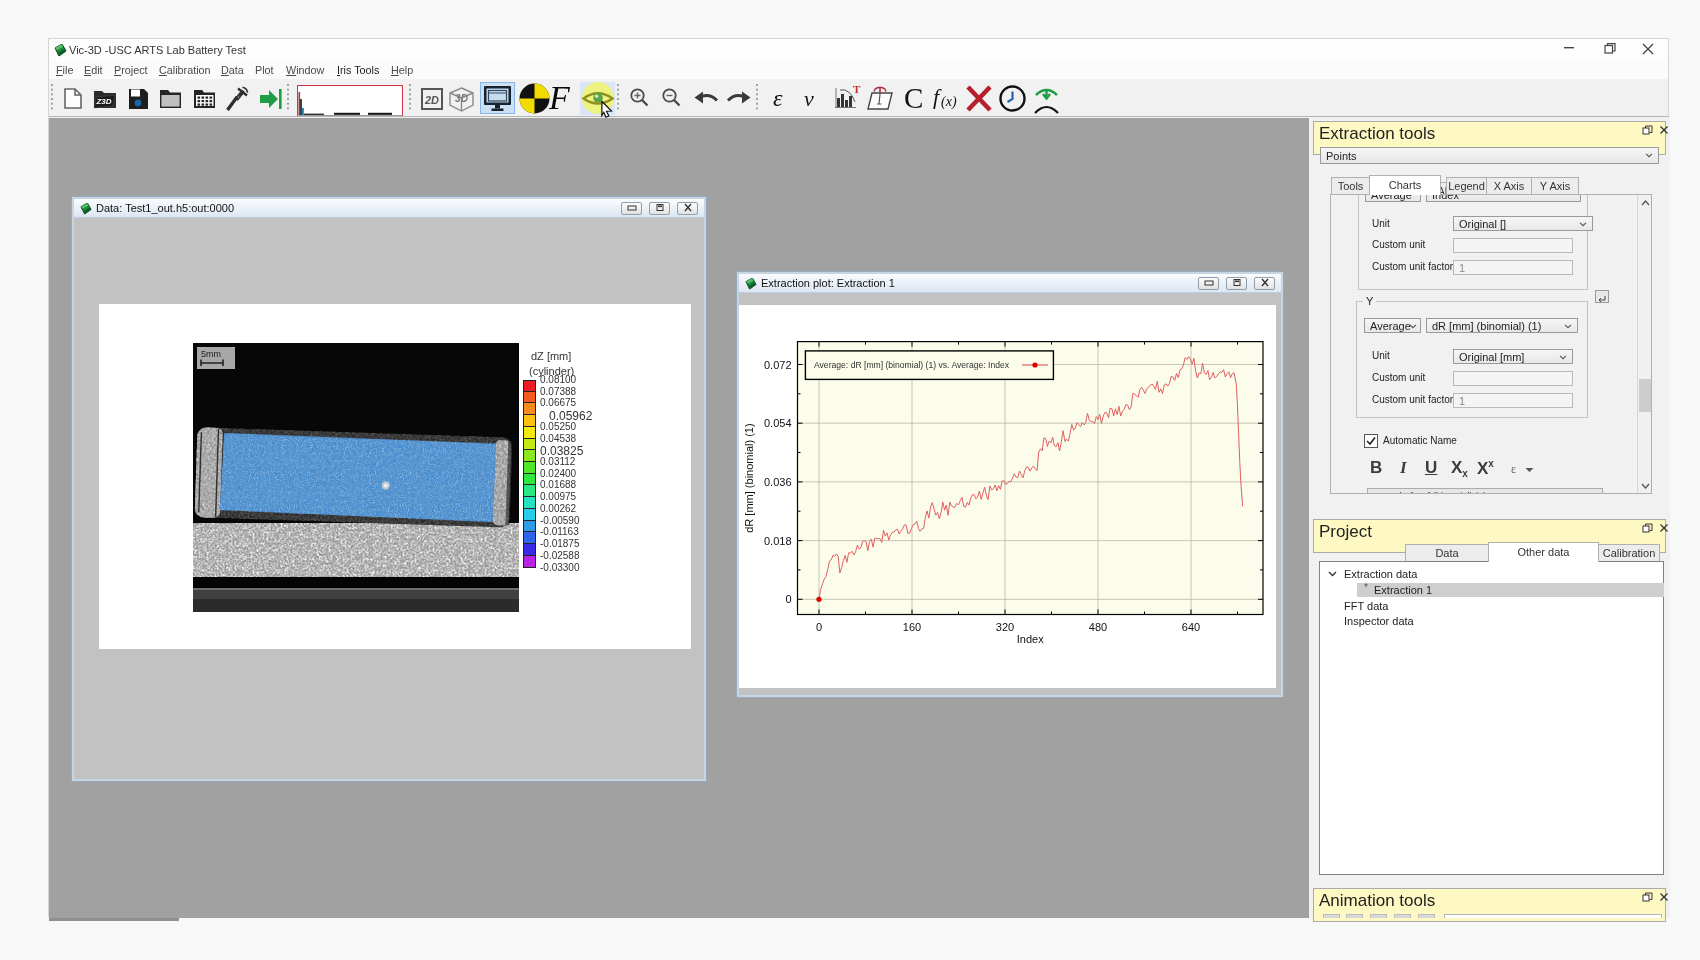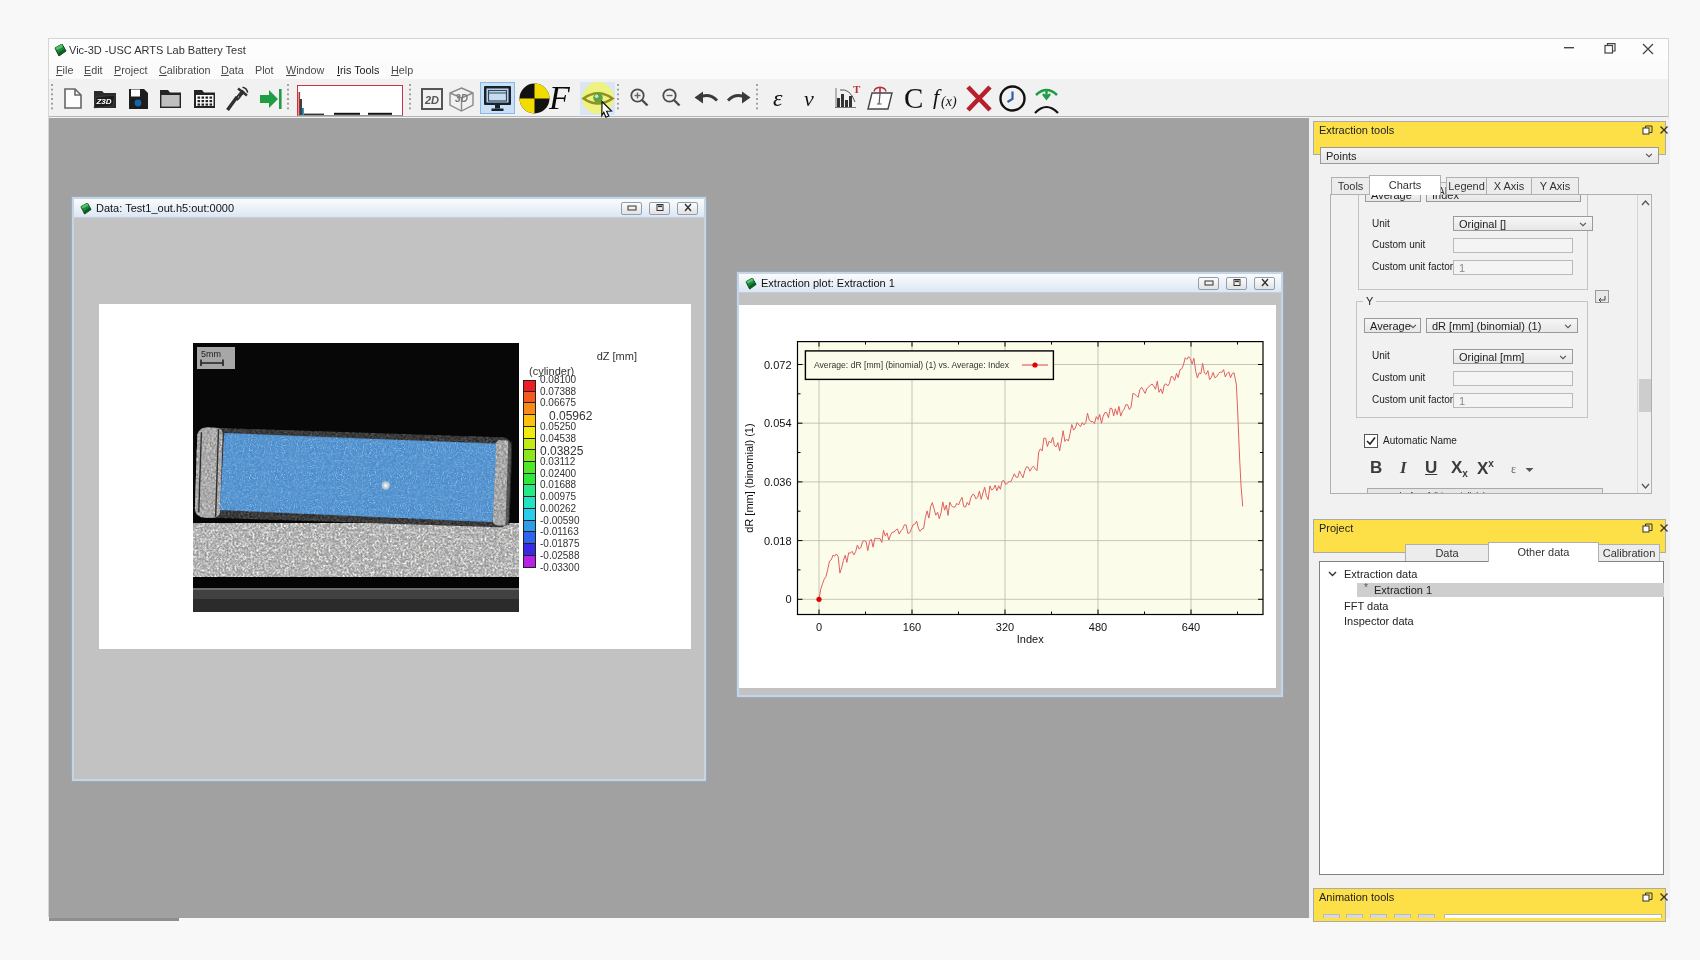--- a/index.html
+++ b/index.html
@@ -23,21 +23,21 @@
 
 .mdi { position:absolute; border:1px solid #99aabb; background:#f0f0f0; box-shadow:0 0 0 2px #c7d5e2 inset; }
 .mdi-title { position:absolute; left:2px; top:2px; right:2px; height:19px;
   background:linear-gradient(#fafcfe,#dce6f2); border-bottom:1px solid #c0cedd;
   font-size:11px; color:#111; }
 .mdi-title .txt { position:absolute; left:22px; top:3px; }
 .mdi-btn { position:absolute; top:3px; width:21px; height:13px; background:linear-gradient(#fcfcfc,#e2e2e2);
   border:1px solid #8f9fae; border-radius:2px; font-size:9px; text-align:center; line-height:11px; color:#222; }
 .mdi-body { position:absolute; left:2px; top:21px; right:2px; bottom:2px; background:#c2c2c2; }
 
-.ptitle { position:absolute; height:34px; background:#fde047; border:1px solid #ababab; font-size:11px; color:#222; }
+.ptitle { position:absolute; height:34px; background:#fef9c3; border:1px solid #ababab; font-size:17px; color:#222; }
 .ptitle .txt { position:absolute; left:5px; top:2px; }
 .tab { position:absolute; height:18px; background:#ececec; border:1px solid #b0b0b0; font-size:11px; color:#333; text-align:center; }
 .tab.active { background:#ffffff; height:20px; border-bottom:none; z-index:3; }
 .combo { position:absolute; background:linear-gradient(#f6f6f6,#e7e7e7); border:1px solid #9a9a9a; font-size:11px; color:#222; }
 .combo .cv { position:absolute; left:5px; top:2px; white-space:nowrap; overflow:hidden; }
 .chev { position:absolute; right:5px; top:5px; width:8px; height:5px; }
 .tbox { position:absolute; background:#f4f4f4; border:1px solid #b9b9b9; font-size:11px; color:#888; }
 .lbl { position:absolute; font-size:10px; color:#222; white-space:nowrap; }
 .grp { position:absolute; border:1px solid #c3c3c3; }
 .grp .gt { position:absolute; left:6px; top:-7px; background:#f1f1f1; padding:0 3px; font-size:11px; color:#222; }
@@ -335,21 +335,21 @@
               <circle cx="193" cy="139" r="4" fill="#bfc9cf"></circle>
               <circle cx="193" cy="139" r="2" fill="#e9eef1"></circle>
             </g>
 
             <rect x="4" y="4" width="38" height="22" fill="#b9b9b9" opacity="0.9"></rect>
             <text x="8" y="14" font-size="9" fill="#222">5mm</text>
             <path d="M8 20 L30 20 M8 16.5 L8 23 M30 16.5 L30 23" stroke="#222" stroke-width="1.6"></path>
             </svg>
 
           <div class="abs" style="left:424px;top:46px;width:120px;height:230px;font-size:11px;color:#333">
-            <div class="abs" style="left:8px;top:0px;width:106px;text-align:right">dZ [mm]</div>
+            <div class="abs" style="left:8px;top:0px;width:106px;text-align:left">dZ [mm]</div>
             <div class="abs" style="left:6px;top:15px;width:106px">(cylinder)</div>
             <div id="cbar" class="abs" style="left:0px;top:30px">
                 <div style="position:absolute;left:0;top:0px;width:13px;height:11.72px;background:#ee1c24;border:1px solid #222;border-top-width:1px"></div>
                 <div style="position:absolute;left:0;top:11.72px;width:13px;height:11.72px;background:#f25a1f;border:1px solid #222;border-top-width:0px"></div>
                 <div style="position:absolute;left:0;top:23.44px;width:13px;height:11.72px;background:#f9891b;border:1px solid #222;border-top-width:0px"></div>
                 <div style="position:absolute;left:0;top:35.160000000000004px;width:13px;height:11.72px;background:#fcc013;border:1px solid #222;border-top-width:0px"></div>
                 <div style="position:absolute;left:0;top:46.88px;width:13px;height:11.72px;background:#f2ea0c;border:1px solid #222;border-top-width:0px"></div>
                 <div style="position:absolute;left:0;top:58.6px;width:13px;height:11.72px;background:#c3ea12;border:1px solid #222;border-top-width:0px"></div>
                 <div style="position:absolute;left:0;top:70.32000000000001px;width:13px;height:11.72px;background:#8ce81c;border:1px solid #222;border-top-width:0px"></div>
                 <div style="position:absolute;left:0;top:82.04px;width:13px;height:11.72px;background:#50e826;border:1px solid #222;border-top-width:0px"></div>

